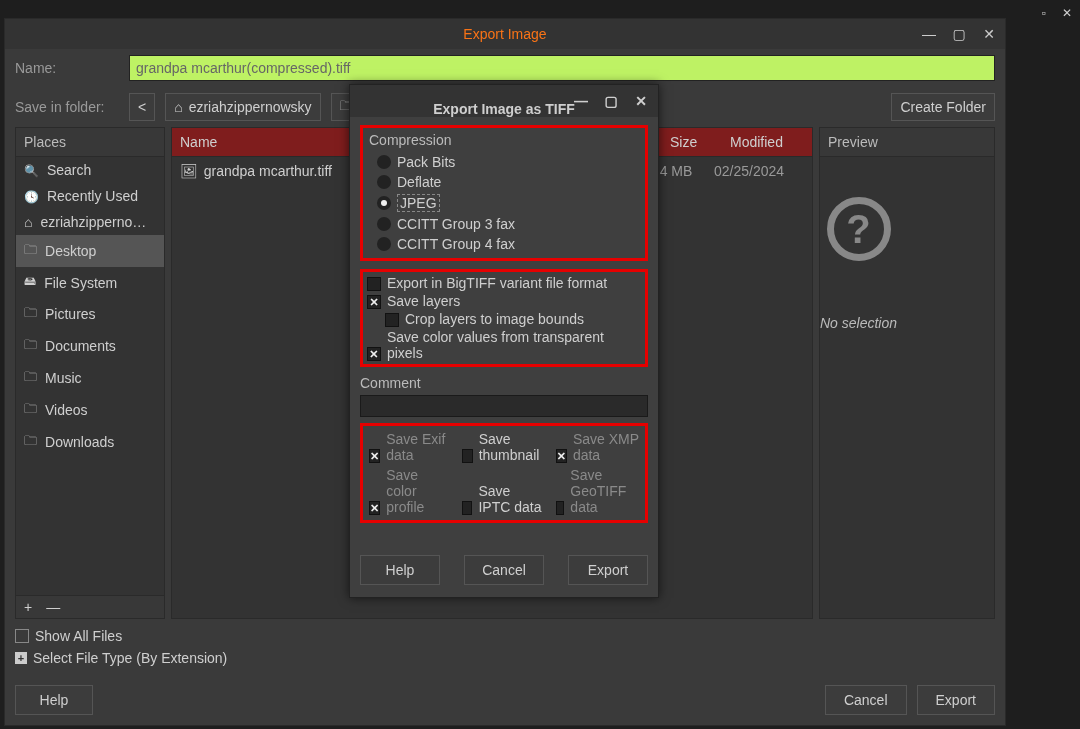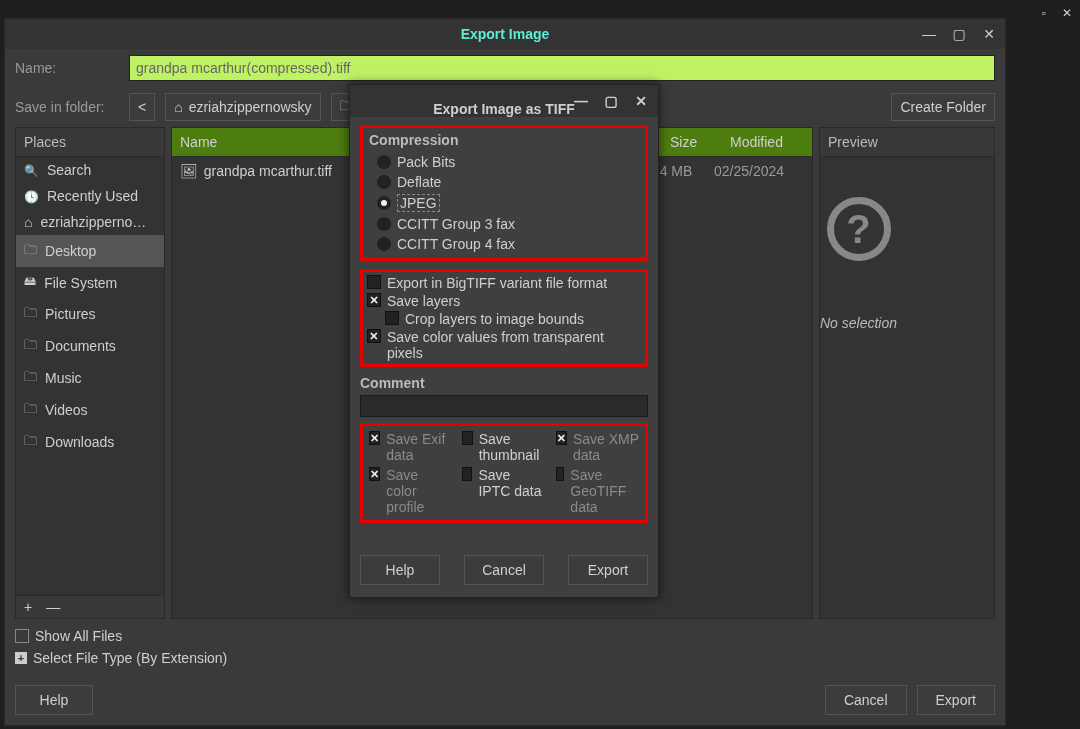--- a/index.html
+++ b/index.html
@@ -1,37 +1,37 @@
 <!DOCTYPE html>
 <html><head>
 <meta charset="utf-8">
 <style>
   * { box-sizing:border-box; margin:0; padding:0; font-family:sans-serif; font-size:14px; color:#cfcfcf; }
   body { background:#1e1e1e; width:1080px; height:729px; position:relative; overflow:hidden; }
   .titlebar-icons { position:absolute; right:8px; top:6px; display:flex; gap:16px; color:#888; }
   .titlebar-icons span { font-size:12px; }
   .main-window { position:absolute; left:4px; top:18px; width:1002px; height:708px; background:#3a3a3a; border:1px solid #2a2a2a; display:flex; flex-direction:column; }
   .mw-titlebar { height:30px; background:#333; display:flex; align-items:center; justify-content:center; position:relative; }
-  .mw-titlebar .title { font-weight:bold; color:#5eead4; }
+  .mw-titlebar .title { font-weight:normal; color:#f97316; }
   .mw-controls { position:absolute; right:4px; top:4px; display:flex; gap:6px; }
   .mw-controls div { width:24px; height:22px; display:flex; align-items:center; justify-content:center; color:#ccc; }
   .row { display:flex; align-items:center; padding:6px 10px; gap:10px; }
   .label { width:104px; color:#999; }
   input.textline { flex:1; background:#bef264; border:1px solid #222; color:#666; padding:4px 6px; height:26px; }
   .path-seg, .btn { background:#3c3c3c; border:1px solid #555; padding:4px 8px; height:28px; display:flex; align-items:center; gap:6px; }
   .filepanel { display:flex; gap:6px; padding:0 10px; flex:1; min-height:0;}
   .panel { background:#333; border:1px solid #2a2a2a; display:flex; flex-direction:column; }
   .panel-head { padding:6px 8px; background:#383838; color:#bbb; border-bottom:1px solid #2a2a2a;}
   .places { width:150px; }
   .places-list { flex:1; overflow:auto;}
   .places-item { display:flex; align-items:center; gap:8px; padding:5px 8px; }
   .places-item.sel { background:#555; }
   .places-footer{ display:flex; gap:14px; padding:3px 8px; border-top:1px solid #2a2a2a; background:#383838; color:#ccc;}
   .main-list { flex:1; display:flex; flex-direction:column;}
-  .main-head { display:flex; background:#4d7c0f; border-bottom:1px solid #2a2a2a;}
+  .main-head { display:flex; background:#7f1d1d; border-bottom:1px solid #2a2a2a;}
   .main-head div { padding:6px 8px; }
   .col-name{ flex:1;} .col-size{ width:60px;} .col-mod{ width:90px;}
   .file-row { display:flex; padding:6px 8px; gap:6px;}
   .file-row .col-size{ color:#999;} .file-row .col-mod{ color:#999;}
   .preview { width:176px; align-items:flex-start;}
   .preview-body{ flex:1; display:flex; flex-direction:column; align-items:center; justify-content:flex-start; gap:54px; padding-top:40px;}
   .qmark{ width:64px; height:64px; border:7px solid #888; border-radius:50%; display:flex;align-items:center;justify-content:center;}
   .qmark span{ font-size:40px; font-weight:bold; color:#888;}
   .noselection{ font-style:italic; color:#bbb;}
   .bottom-opts{ padding:6px 10px;}
@@ -42,26 +42,26 @@
   .bottom-buttons .right{ display:flex; gap:10px;}
   .action-btn{ min-width:78px; text-align:center; background:#3c3c3c; border:1px solid #555; padding:6px 18px;}
 
   
   .tiff-window{ position:absolute; left:349px; top:84px; width:310px; background:#3f3f3f; border:1px solid #222; box-shadow:0 0 10px rgba(0,0,0,.6); display:flex; flex-direction:column;}
   .tiff-title{ height:32px; background:#333; display:flex; align-items:flex-end; justify-content:center; position:relative; font-weight:bold;}
   .tiff-controls{ position:absolute; right:6px; top:6px; display:flex; gap:8px;}
   .tiff-controls div{ width:22px;height:20px;display:flex;align-items:center;justify-content:center;}
   .tiff-body{ padding:8px 10px;}
   .red-box{ border:3px solid #e60000; padding:4px 6px; margin-bottom:8px; }
-  .section-title{ color:#bbb; font-weight:bold; margin-bottom:4px;}
+  .section-title{ color:#bbb; font-weight:normal; margin-bottom:4px;}
   .radio-row{ display:flex; align-items:center; gap:6px; padding:2px 8px;}
   .radio{ width:14px;height:14px;border-radius:50%;background:#222;display:flex;align-items:center;justify-content:center;}
   .radio.sel::after{ content:''; width:6px;height:6px;border-radius:50%;background:#eee;}
   .dashed{ border:1px dashed #888; padding:0 2px;}
-  .chk-row{ display:flex; align-items:flex-start; gap:6px; padding:1px 0;}
+  .chk-row{ display:flex; align-items:flex-end; gap:6px; padding:1px 0;}
   .chk{ width:14px;height:14px;background:#222;border:1px solid #111;display:flex;align-items:center;justify-content:center;font-size:11px;font-weight:bold;color:#eee;}
   .chk.on::after{ content:'✕'; }
   .comment-input{ width:100%; height:22px; background:#2a2a2a; border:1px solid #1a1a1a; margin-top:3px; margin-bottom:6px;}
   .meta-grid{ display:grid; grid-template-columns:1fr 1fr 1fr; gap:2px 10px;}
   .dim-label{color:#8a8a8a;}
   .tiff-buttons{ display:flex; justify-content:space-between; padding:10px 10px 12px 10px; margin-top:6px;}
   .tiff-buttons .btn2{ min-width:80px; text-align:center; background:#3c3c3c; border:1px solid #555; padding:6px 0;}
   .icon-folder::before{content:'🗀'; font-size:13px; color:#bbb;}
   .icon-home::before{content:'⌂'; font-size:14px;}
   .icon-clock::before{content:'🕓'; font-size:12px;}

